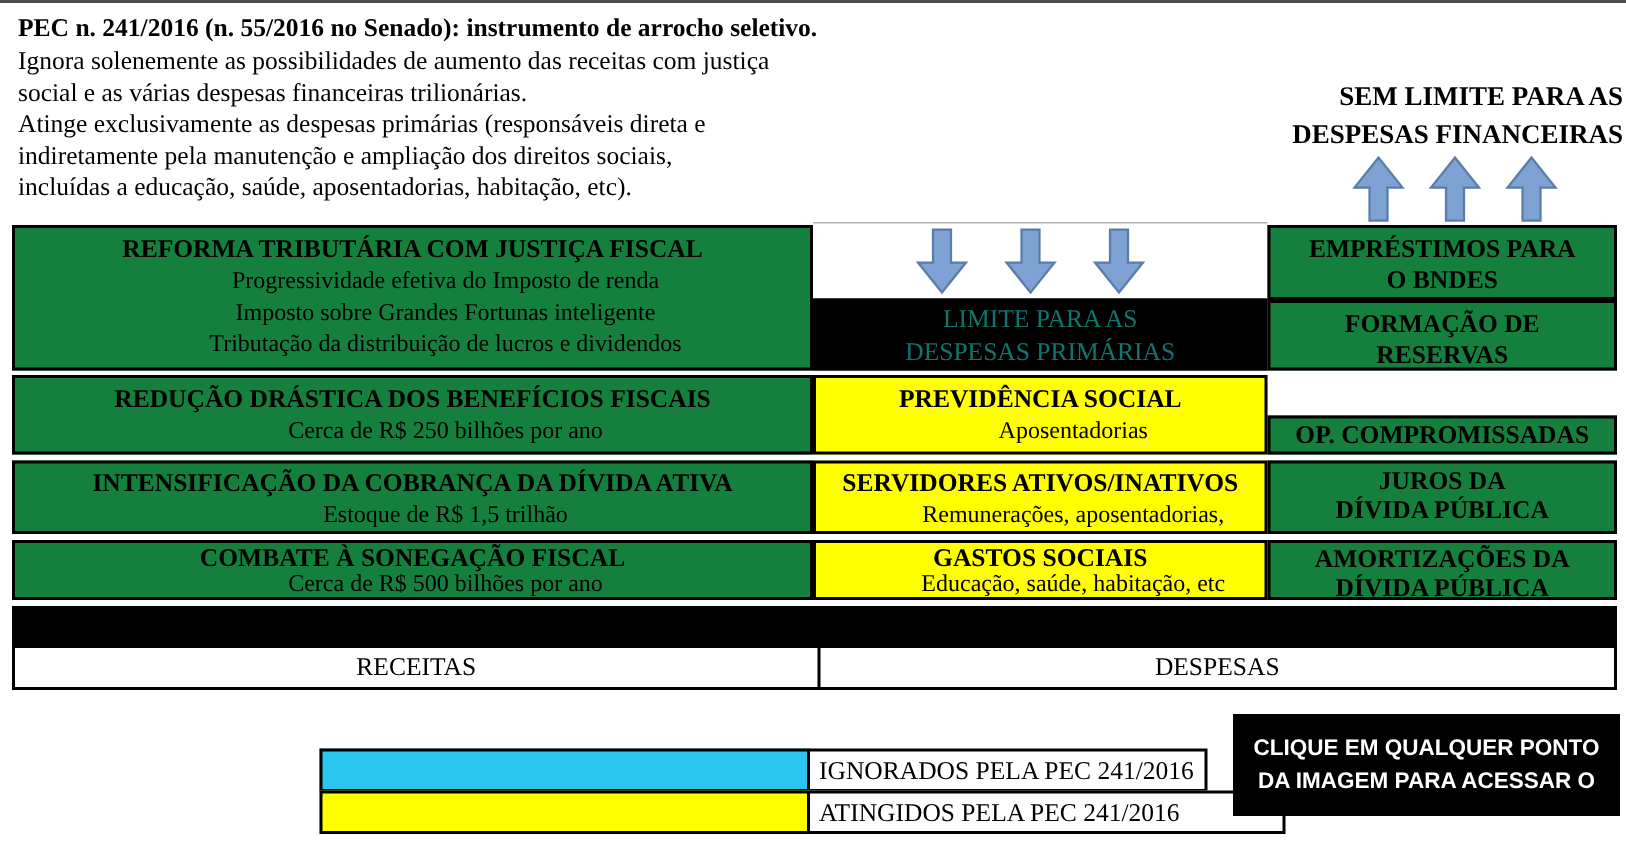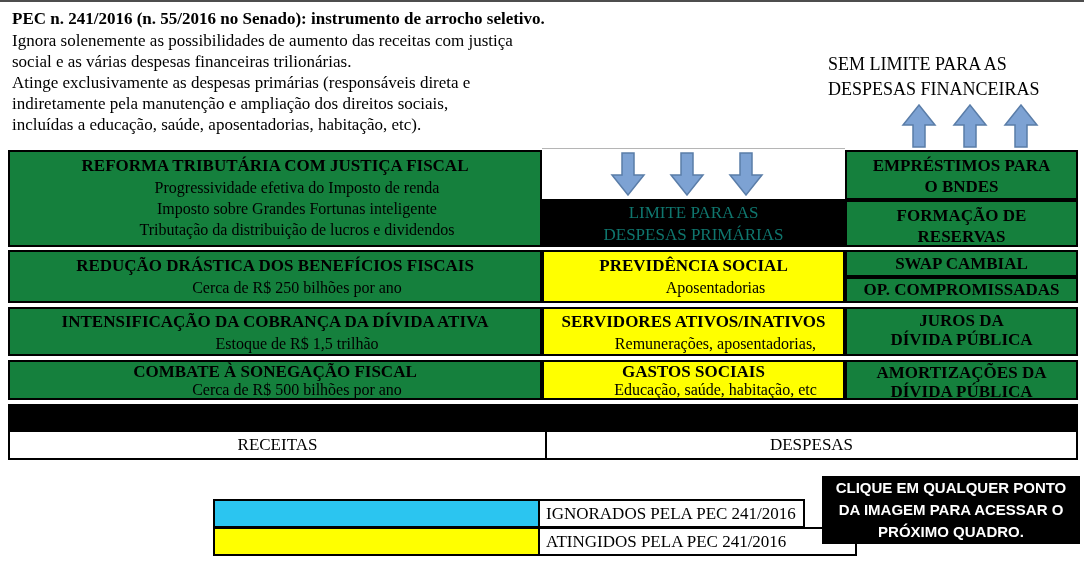--- a/index.html
+++ b/index.html
@@ -10,22 +10,22 @@
   .abs { position:absolute; }
   .topline { left:0; top:0; width:1084px; height:2px; background:#4d4d4d; }
   .mid-topline { left:542px; top:148px; width:303px; height:1px; background:#b5b5b5; }
 
   
   .intro { left:12px; top:8px; width:566px; font-size:17px; }
   .intro-title { font-weight:bold; line-height:22px; }
   .intro-line { line-height:21px; }
 
   
-  .sem-limite { left:828px; top:52px; width:254px; text-align:left;
-    font-weight:normal; font-size:18px; line-height:25px; }
+  .sem-limite { left:828px; top:52px; width:254px; text-align:right;
+    font-weight:bold; font-size:18px; line-height:25px; }
 
   
   .box { position:absolute; border:2px solid #000; box-sizing:border-box;
     text-align:center; overflow:hidden; }
   .cyan { background:#15803d; }
   .yellow { background:#ffff00; }
   .blackfill { background:#000; color:#fff; }
   .box-title { font-weight:bold; font-size:17px; line-height:22px; }
   .box-sub { font-size:16px; line-height:21px;margin-left:44px; }
   .tight .box-title { line-height:19px; }
@@ -166,23 +166,20 @@
       <span class="blockline">EMPRÉSTIMOS PARA</span>
       <span class="blockline">O BNDES</span>
     </div>
   </div>
   <div class="box cyan R1b">
     <div class="twoline">
       <span class="blockline">FORMAÇÃO DE</span>
       <span class="blockline">RESERVAS</span>
     </div>
   </div>
-  <div class="box cyan R2a">
-    <div class="oneline">SWAP CAMBIAL</div>
-  </div>
   <div class="box cyan R2b">
     <div class="oneline">OP. COMPROMISSADAS</div>
   </div>
   <div class="box cyan R3">
     <div class="twoline">
       <span class="blockline">JUROS DA</span>
       <span class="blockline">DÍVIDA PÚBLICA</span>
     </div>
   </div>
   <div class="box cyan R4">
@@ -199,16 +196,15 @@
   </div>
 
   <div class="lg-swatch lg-sw1"></div>
   <div class="lg-label lg-lb1">IGNORADOS PELA PEC 241/2016</div>
   <div class="lg-swatch lg-sw2"></div>
   <div class="lg-label lg-lb2">ATINGIDOS PELA PEC 241/2016</div>
 
   <div class="abs cta">
     <span class="blockline">CLIQUE EM QUALQUER PONTO</span>
     <span class="blockline">DA IMAGEM PARA ACESSAR O</span>
-    <span class="blockline">PRÓXIMO QUADRO.</span>
   </div>
 
 </div>
 
 </body></html>

